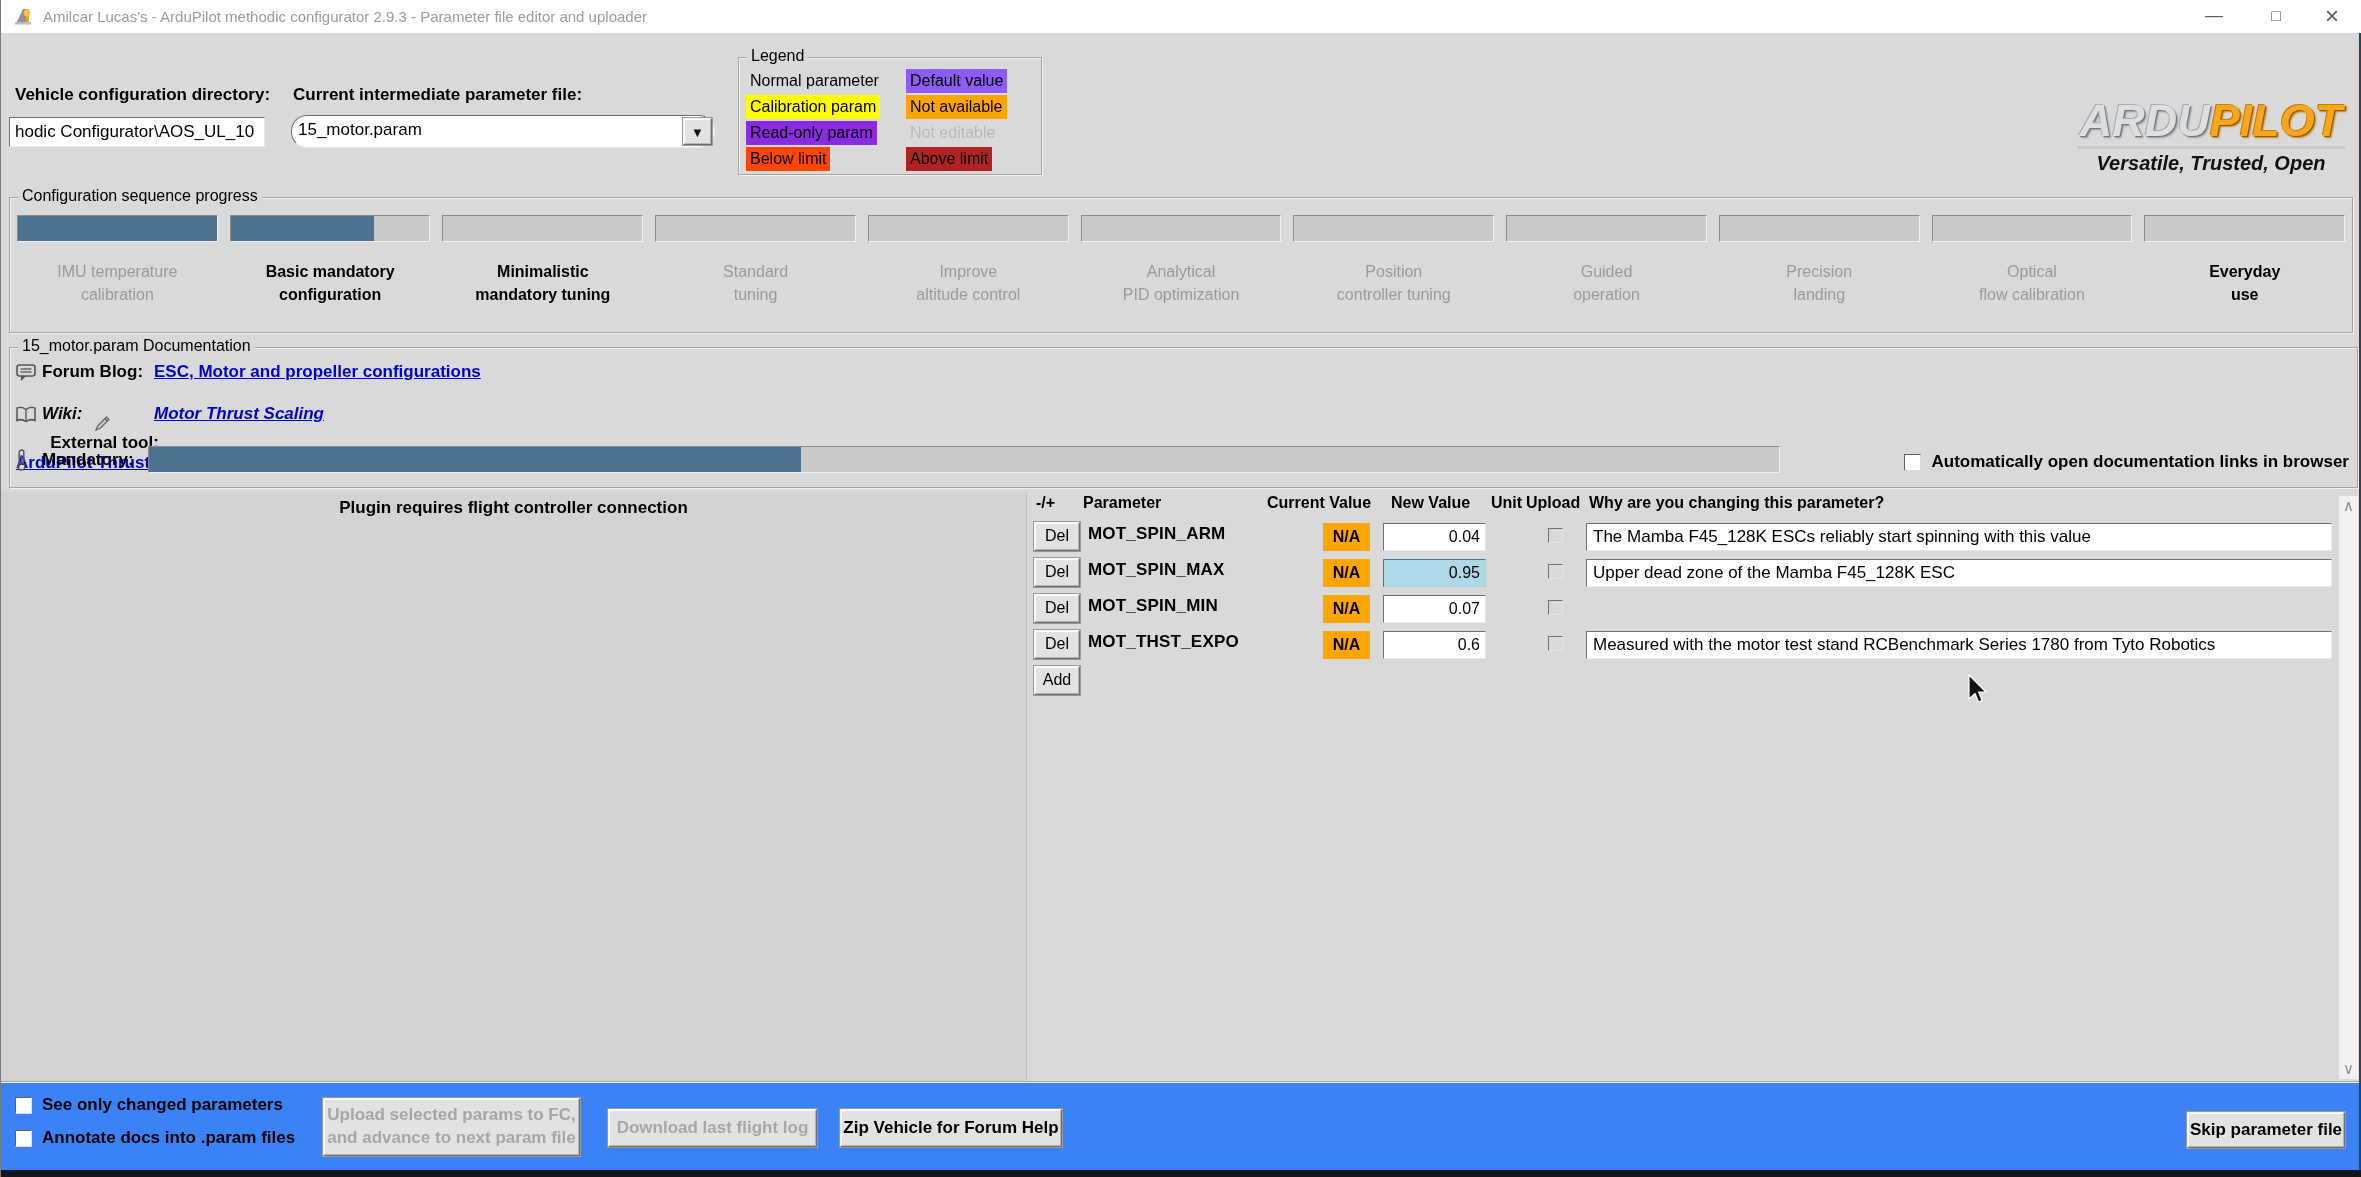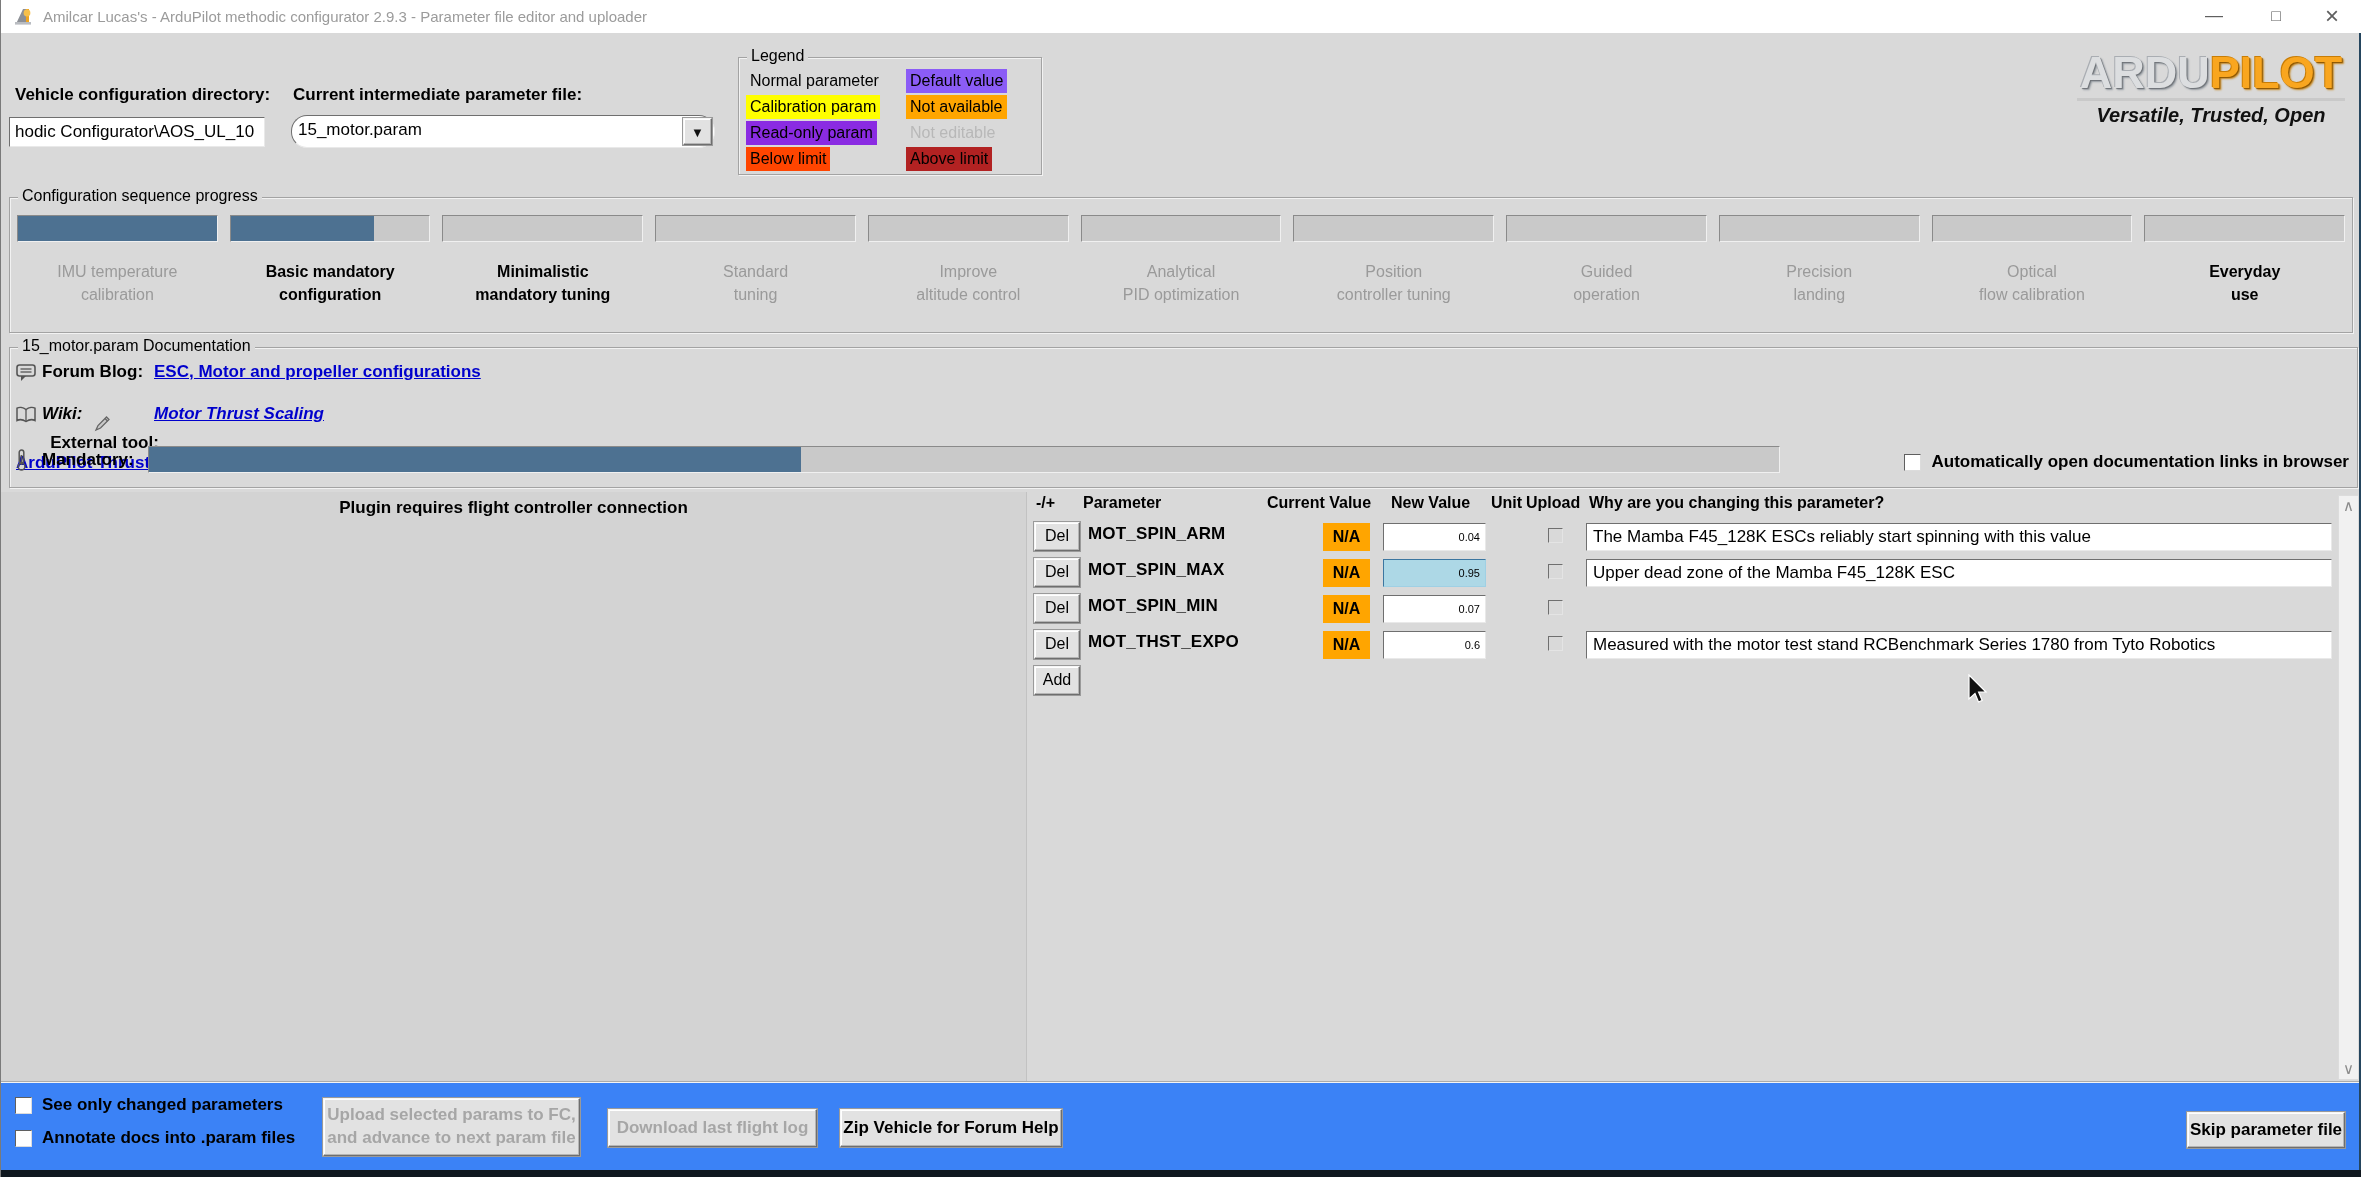--- a/index.html
+++ b/index.html
@@ -40,21 +40,21 @@
   #combo .drop { position:absolute; right:2px; top:2px; bottom:2px; width:29px; text-align:center; line-height:28px; font-size:13px; color:#111; }
 
   
   #legend { left:737px; top:57px; width:304px; height:118px; background:#d9d9d9; }
   #legend .grid { position:absolute; left:7px; top:10px; display:grid; grid-template-columns:160px auto; row-gap:1px; }
   #legend .cell { height:25px; line-height:25px; font-size:16px; white-space:nowrap; }
   #legend .cell span { display:inline-block; height:24px; line-height:24px; padding:0 4px; }
 
   
   #logo { position:absolute; right:16px; top:48px; width:268px; text-align:center; }
-  #logo .word { font-size:45px; font-weight:bold; letter-spacing:0px; line-height:50px; white-space:nowrap; border-bottom:3px solid #c9c9c9; padding:0 2px 0 2px; }
+  #logo .word { font-size:45px; font-weight:bold; font-style:italic; letter-spacing:0px; line-height:50px; white-space:nowrap; border-bottom:3px solid #c9c9c9; padding:0 2px 0 2px;margin-top:48px; }
   #logo .ardu { color:#dcdee0; text-shadow:-1px -1px 0 #a9adb2, 1px 1px 1px #6e7277, 2px 2px 2px #9aa0a6; }
   #logo .pilot { color:#f9a61f; text-shadow:-1px -1px 0 #c87d06, 1px 1px 1px #8a5400, 2px 2px 2px #c98e2a; }
   #logo .tagline { margin-top:3px; font-size:20px; font-weight:bold; font-style:italic; color:#111; }
 
   
   #progress-group { left:8px; top:197px; width:2344px; height:136px; }
   #bars { position:absolute; left:7px; right:7px; top:17px; display:flex; gap:12px; height:27px; }
   .seg { flex:1; }
   #phase-labels { position:absolute; left:7px; right:7px; top:58px; display:flex; gap:12px; }
   .phase-label { flex:1; text-align:center; font-size:16px; color:#9a9a9a; white-space:pre-line; line-height:1.45; padding-top:4px; }
@@ -72,21 +72,21 @@
   
   #left-pane { position:absolute; left:0; top:492px; width:1026px; height:589px; background:#d3d3d3; border-right:1px solid #c2c2c2; }
   #plugin-message { position:absolute; top:6px; width:100%; text-align:center; font-size:17px; font-weight:600; color:#000; }
   #right-pane { position:absolute; left:1026px; top:492px; width:1335px; height:589px; background:#d9d9d9; }
 
   .th { position:absolute; top:2px; font-size:16px; font-weight:600; white-space:nowrap; }
   .trow { position:absolute; left:0; width:100%; height:36px; }
   .c-del { position:absolute; left:7px; top:3px; width:46px; height:29px; font-size:16px; text-align:center; line-height:26px; cursor:default; }
   .c-param { position:absolute; left:61px; top:5px; font-size:17px; font-weight:600; letter-spacing:0.2px; }
   .c-cur { position:absolute; left:296px; top:4px; width:47px; height:28px; background:#ffa500; text-align:center; line-height:28px; font-size:16px; font-weight:600; }
-  .c-new { position:absolute; left:356px; top:4px; width:103px; height:28px; font-size:11px; text-align:right; padding:0 5px; font-family:"Liberation Sans",sans-serif; }
+  .c-new { position:absolute; left:356px; top:4px; width:103px; height:28px; font-size:16px; text-align:right; padding:0 5px; font-family:"Liberation Sans",sans-serif; }
   .c-new.hl { background:#add8e6; border-color:#3c76a0 #9fd0e4 #9fd0e4 #3c76a0; }
   .c-upl { position:absolute; left:521px; top:9px; width:15px; height:15px; border:1px solid; border-color:#6f6f6f #e4e4e4 #e4e4e4 #6f6f6f; background:transparent; }
   .c-reason { position:absolute; left:559px; top:4px; width:746px; height:28px; font-size:17px; padding:0 6px; font-family:"Liberation Sans",sans-serif; }
 
   
   #vscroll { position:absolute; right:3px; top:3px; bottom:1px; width:21px; background:#f1f1f1; border:1px solid #dcdcdc; }
   .scr-arrow { position:absolute; left:0; width:100%; height:20px; text-align:center; color:#8b8b8b; font-size:15px; line-height:20px; }
   #scr-up { top:0; } #scr-down { bottom:0; }
 
   

